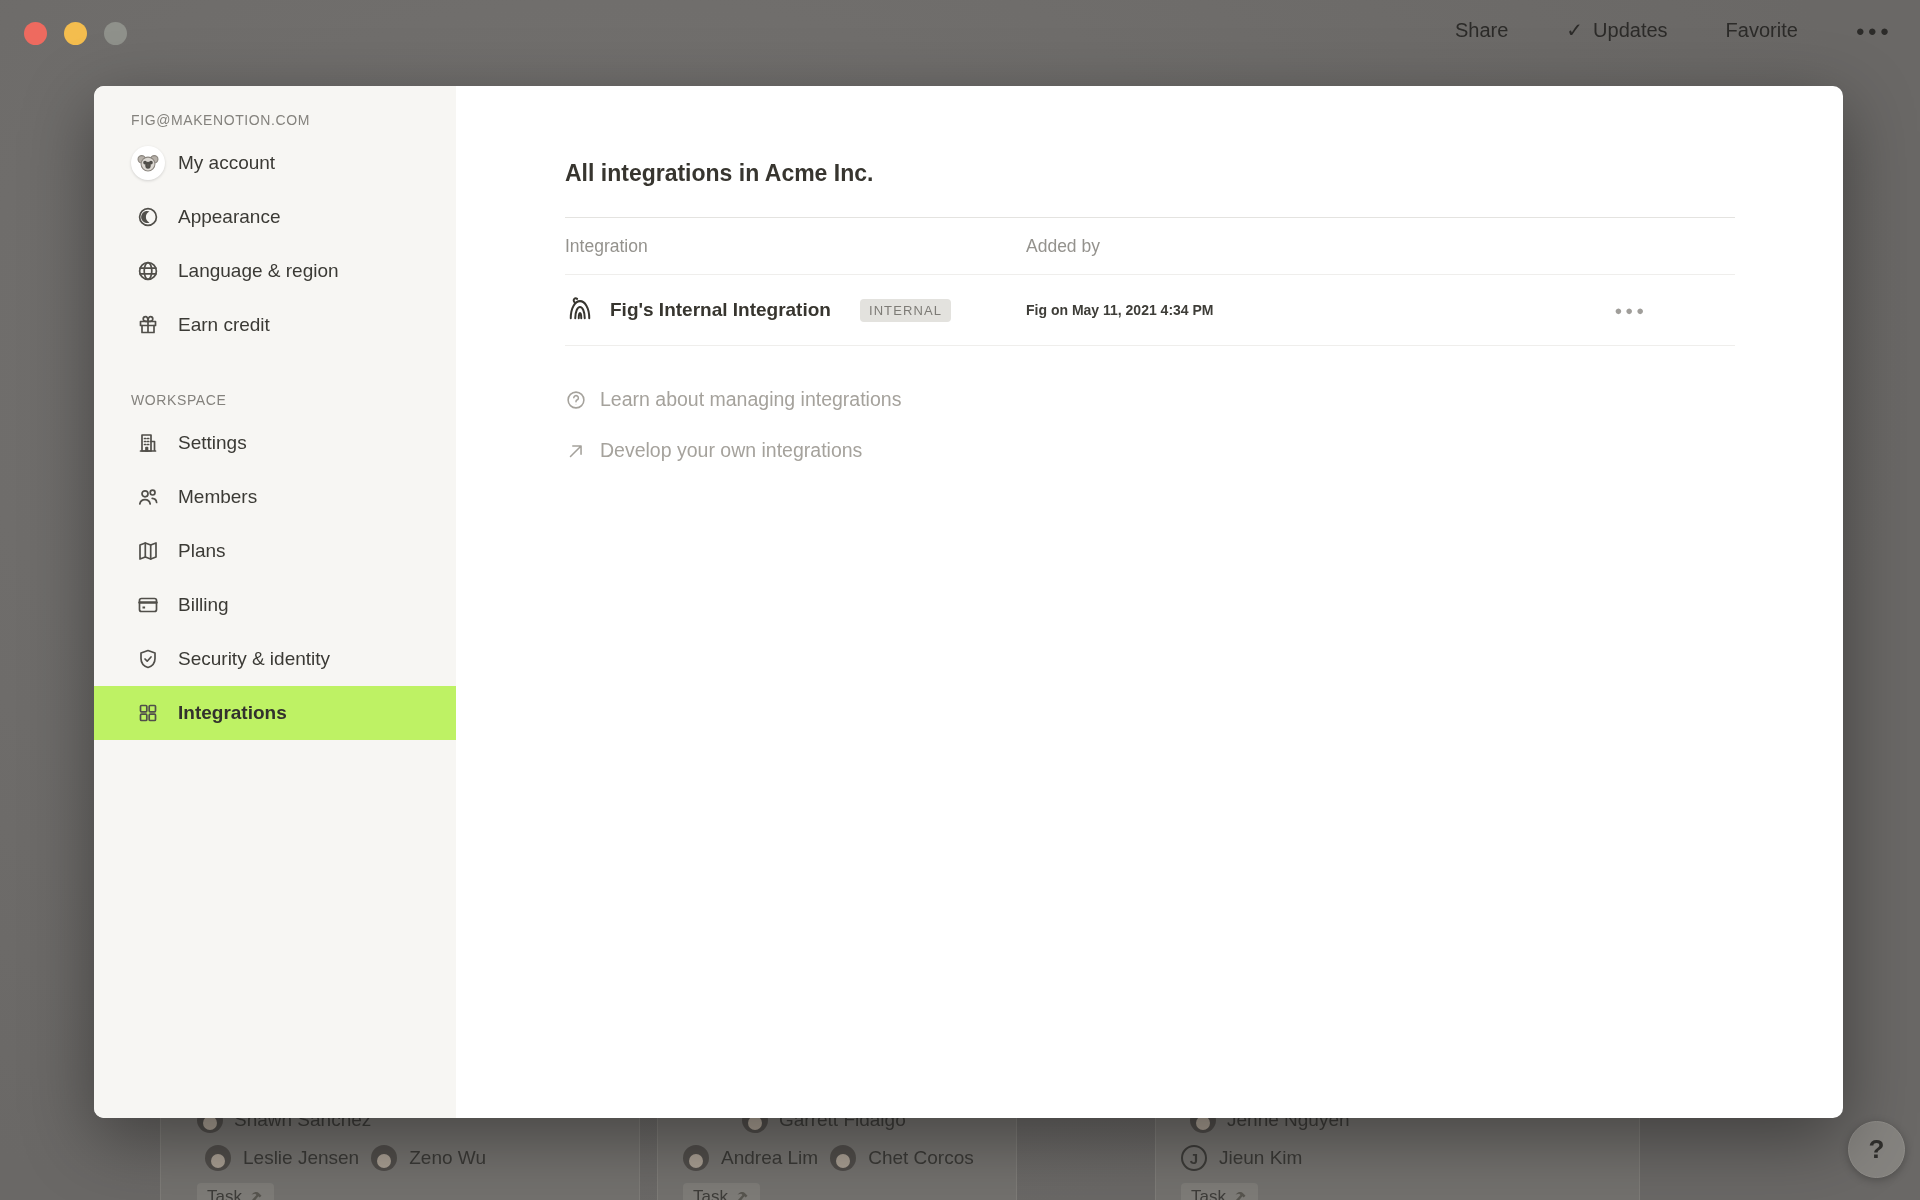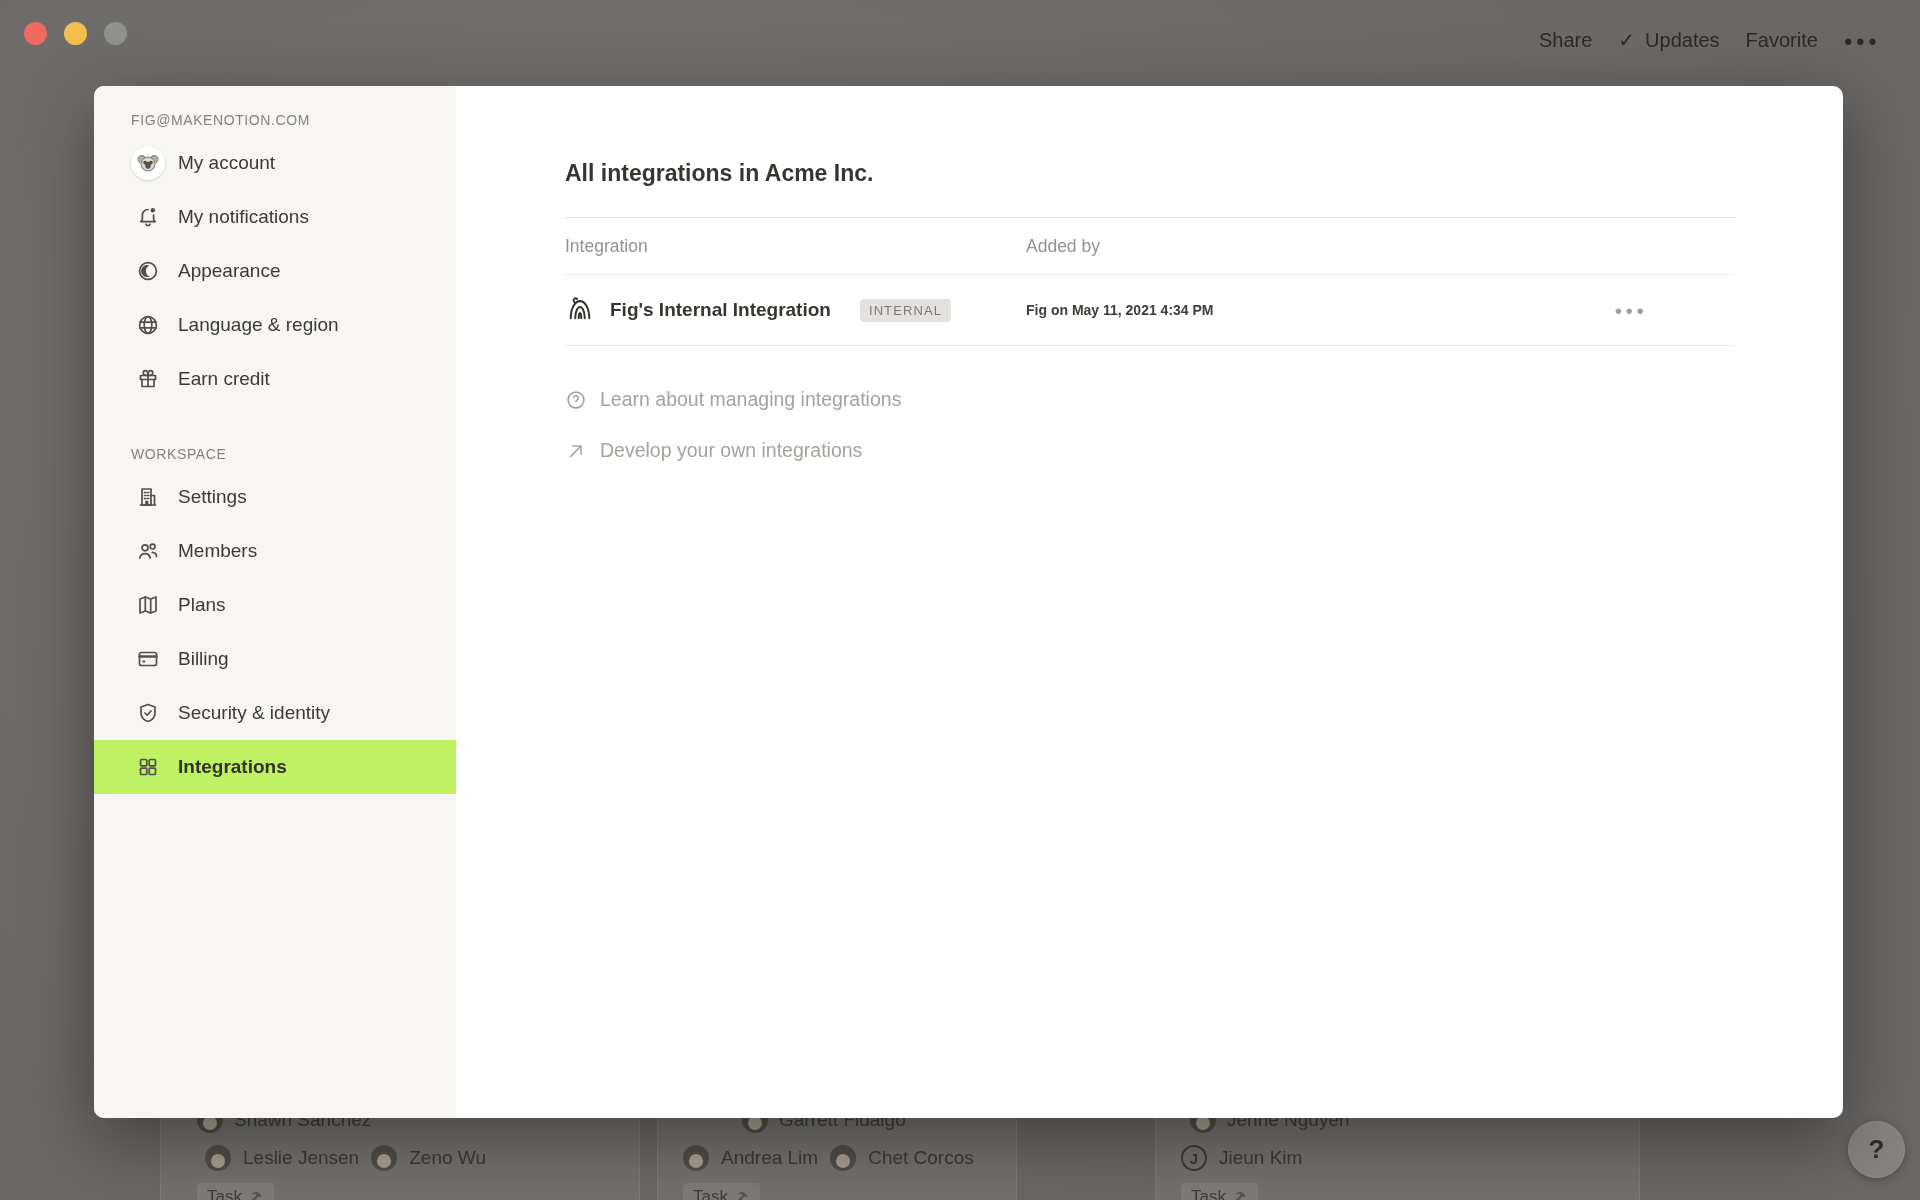--- a/index.html
+++ b/index.html
@@ -12,23 +12,23 @@
   }
 
   
   .topbar { position:absolute; top:0; left:0; width:100%; height:84px; }
   .traffic { position:absolute; top:22px; left:24px; display:flex; gap:17px; }
   .light { width:23px; height:23px; border-radius:50%; }
   .light.red { background:#ee6a5f; }
   .light.yellow { background:#f4bd4e; }
   .light.gray { background:#8f918b; }
   .topbar-actions {
-    position:absolute; top:0; right:40px; height:60px;
-    display:flex; align-items:center; gap:26px;
-    color:#2c2b29; font-size:20px;margin-top:10px;
+    position:absolute; top:0; right:28px; height:60px;
+    display:flex; align-items:center; gap:58px;
+    color:#2c2b29; font-size:20px;
   }
   .topbar-btn { display:flex; align-items:center; gap:10px; cursor:default; }
   .check-glyph { font-size:20px; }
   .more-dots { font-size:15px; letter-spacing:3px; font-weight:700; color:#2c2b29; }
 
   
   .backdrop-bottom { position:absolute; left:0; top:1100px; width:1920px; height:100px; }
   .bg-card {
     position:absolute; top:4px; height:140px;
     background:#73716e; border:1px solid #7e7c78; border-radius:6px;
@@ -222,30 +222,20 @@
               <circle cx="12" cy="13" r="6.4" fill="#dcd8d2" stroke="#8b867f" stroke-width="1"></circle>
               <ellipse cx="12" cy="14" rx="1.7" ry="2.4" fill="#5c5852"></ellipse>
               <circle cx="9.3" cy="11.6" r=".9" fill="#4e4b46"></circle>
               <circle cx="14.7" cy="11.6" r=".9" fill="#4e4b46"></circle>
             </svg>
           </span>
         </span>
         <span class="sb-label">My account</span>
       </div>
 
-      <div class="sb-item">
-        <span class="sb-ico">
-          <svg width="24" height="24" viewBox="0 0 24 24">
-            <path d="M12 4.5a5.6 5.6 0 0 0-5.6 5.6v4.1L4.8 16.7h14.4l-1.6-2.5v-4.1"></path>
-            <path d="M10 19.2a2.1 2.1 0 0 0 4 0"></path>
-            <circle cx="16.8" cy="5.2" r="2.2" fill="#514f4a" stroke="none"></circle>
-          </svg>
-        </span>
-        <span class="sb-label">My notifications</span>
-      </div>
 
 
       <div class="sb-item">
         <span class="sb-ico">
           <svg width="24" height="24" viewBox="0 0 24 24">
             <circle cx="12" cy="12" r="8.4"></circle>
             <path d="M13.5 6.5a6 6 0 0 0 0 11 6 6 0 1 1 0-11z" fill="#514f4a" stroke="none"></path>
           </svg>
         </span>
         <span class="sb-label">Appearance</span>

